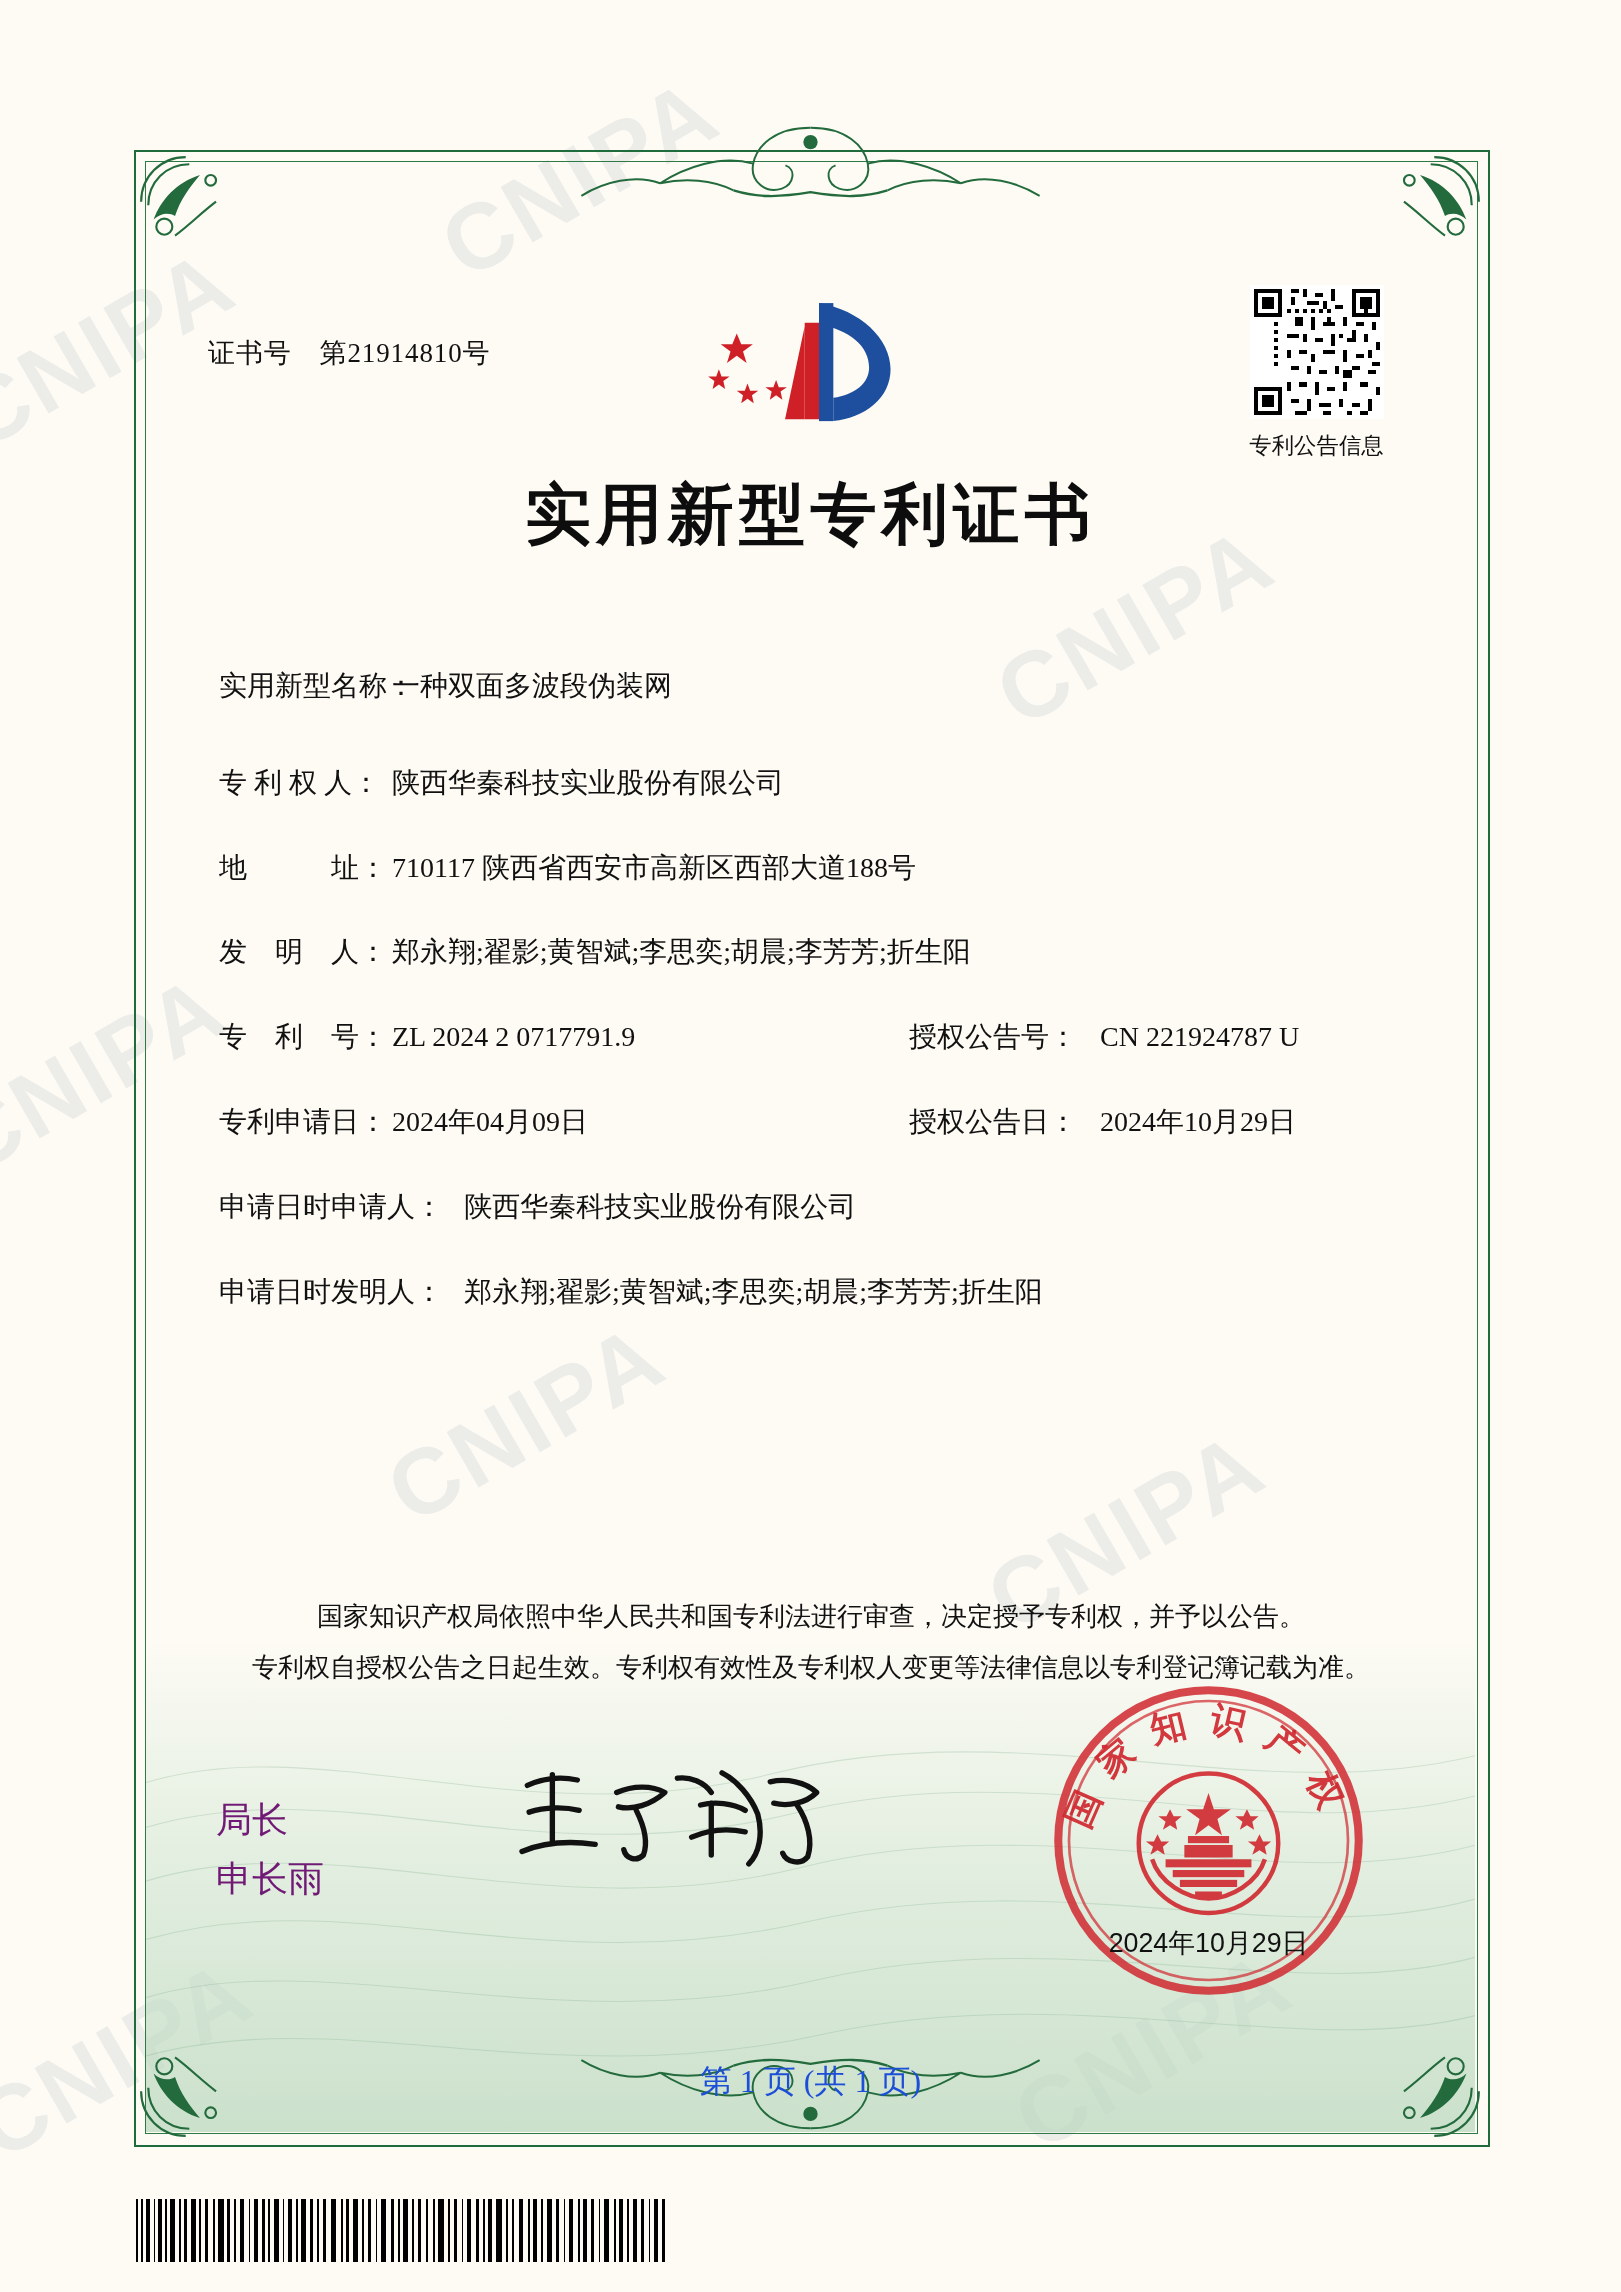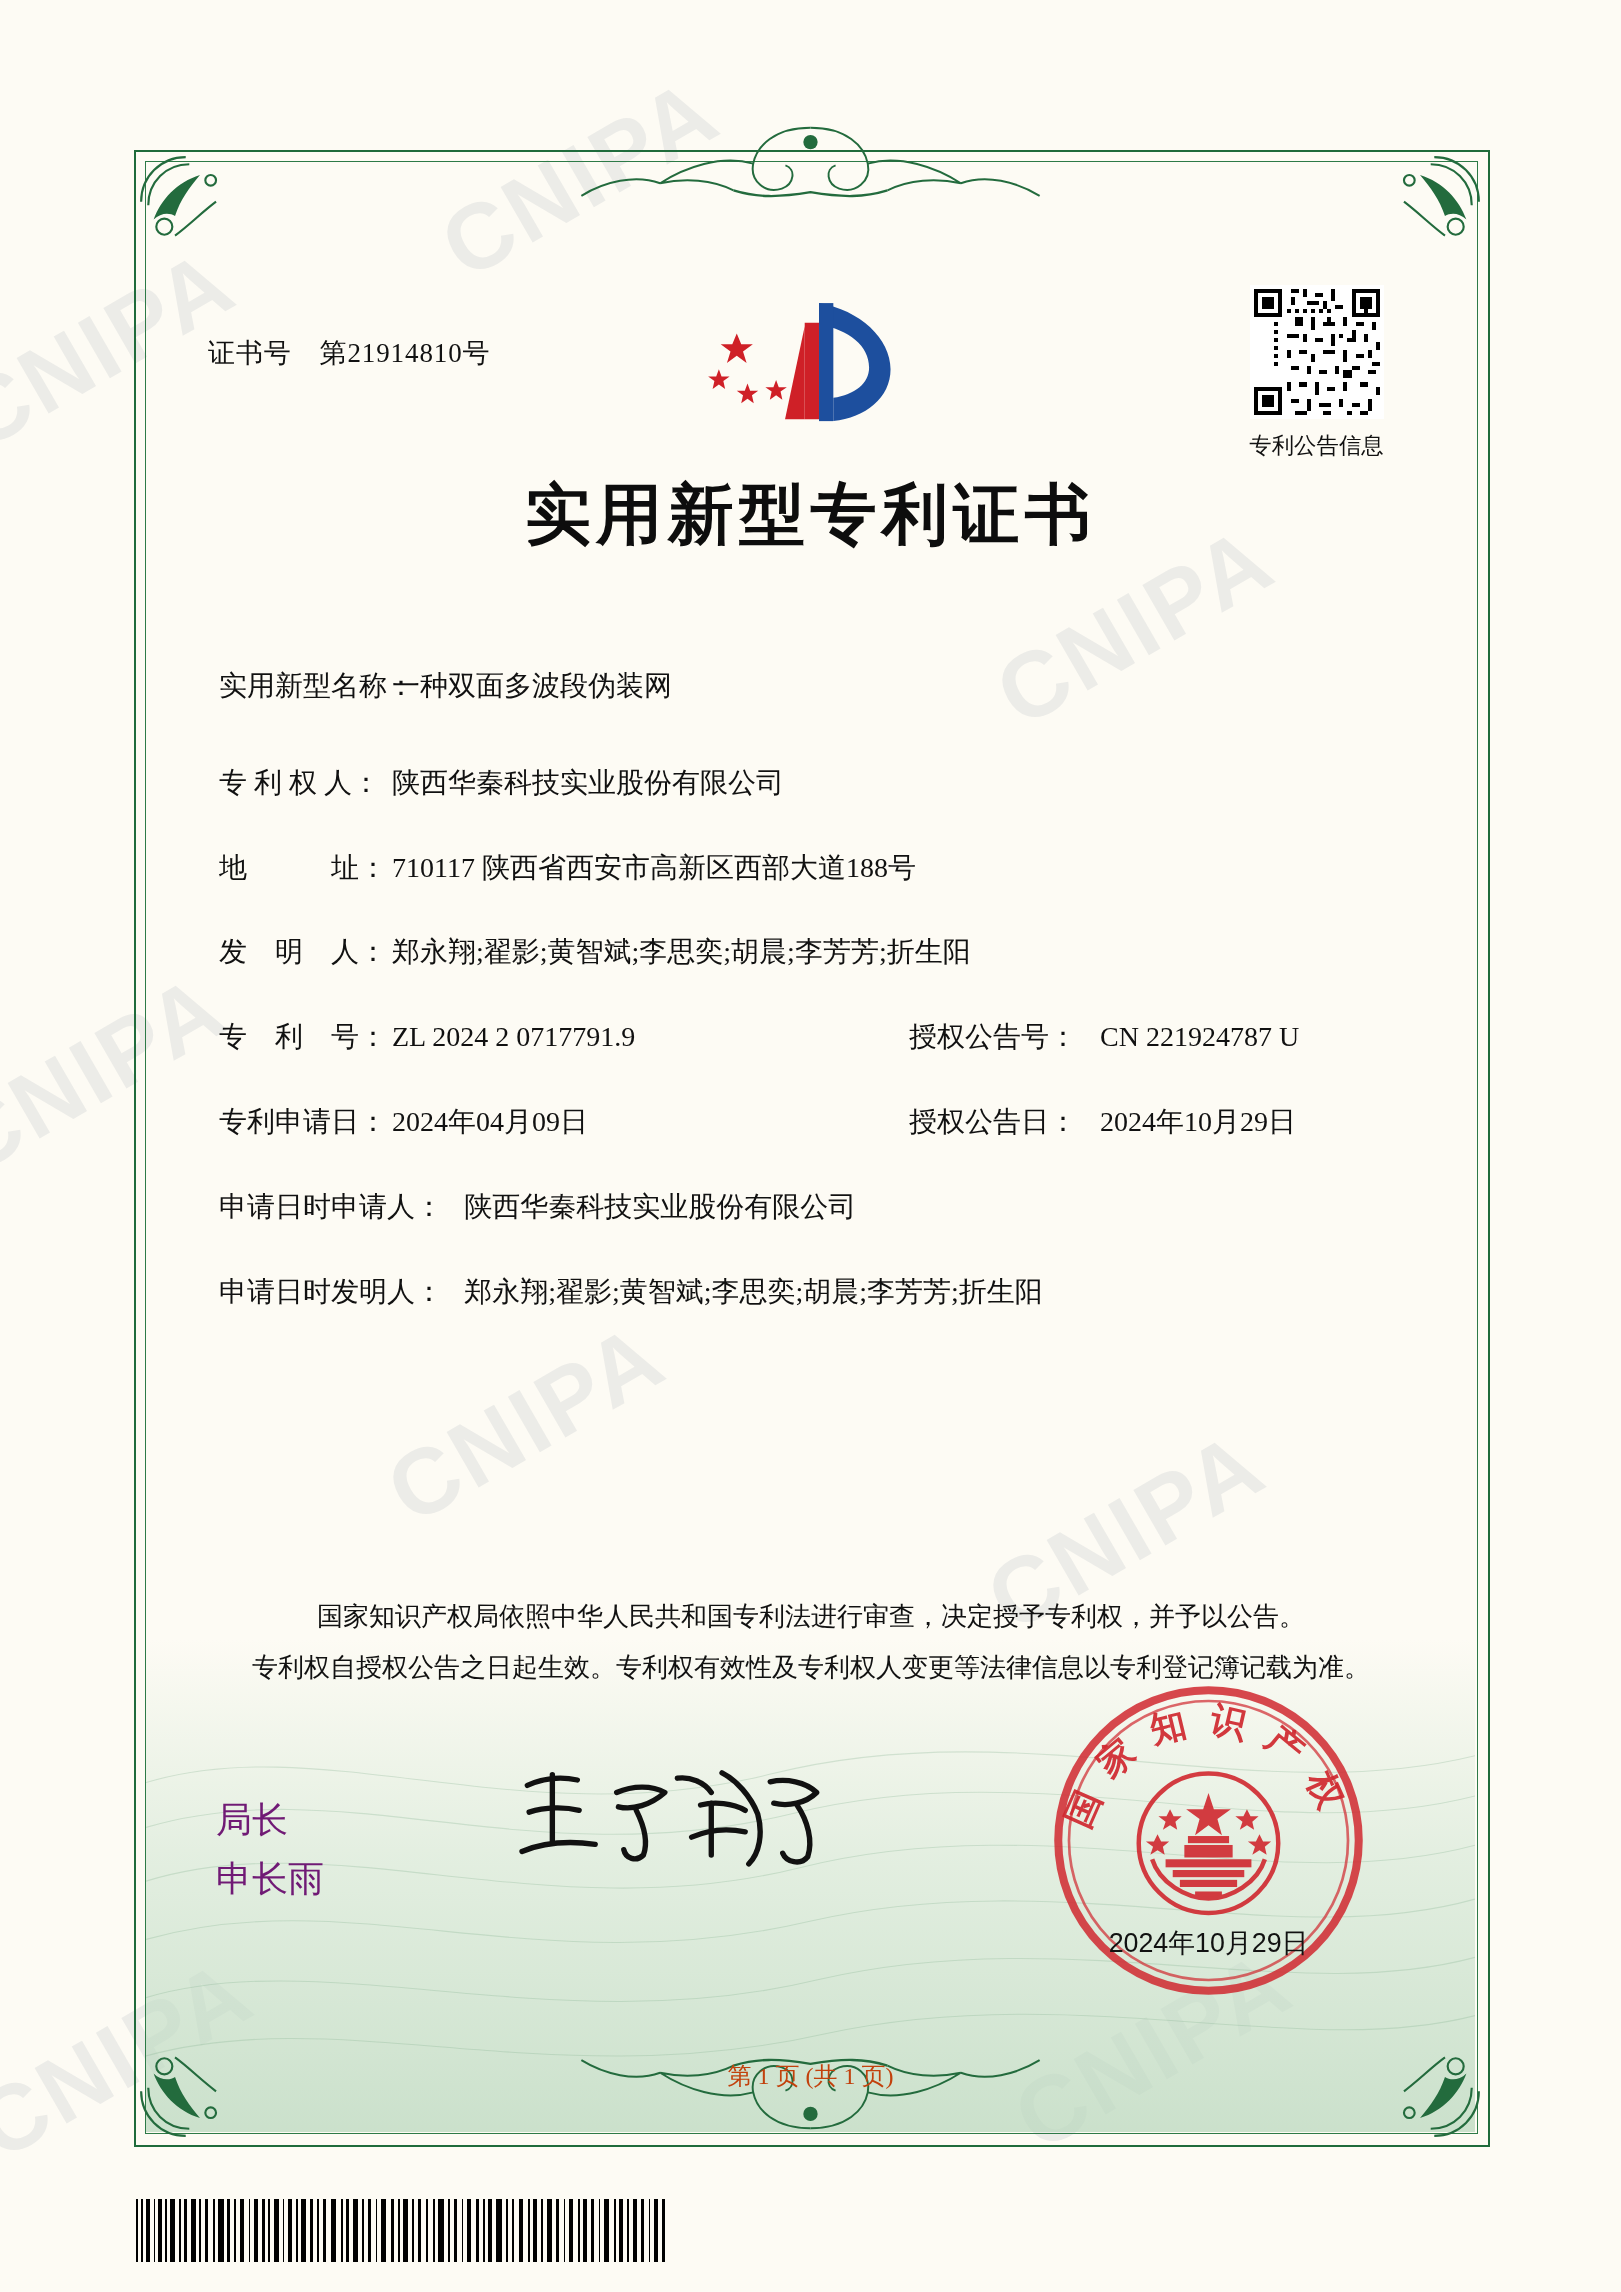--- a/index.html
+++ b/index.html
@@ -233,22 +233,22 @@
     width: 313px;
     height: 313px;
   }
 
   .page-num {
     position: absolute;
     left: 0;
     right: 0;
     top: 2060px;
     text-align: center;
-    font-size: 24px;
-    color: #c2410c;
+    font-size: 32px;
+    color: #1d4ed8;
   }
 
   .barcode {
     position: absolute;
     left: 134px;
     top: 2199px;
     width: 537px;
     height: 63px;
   }
 </style>

